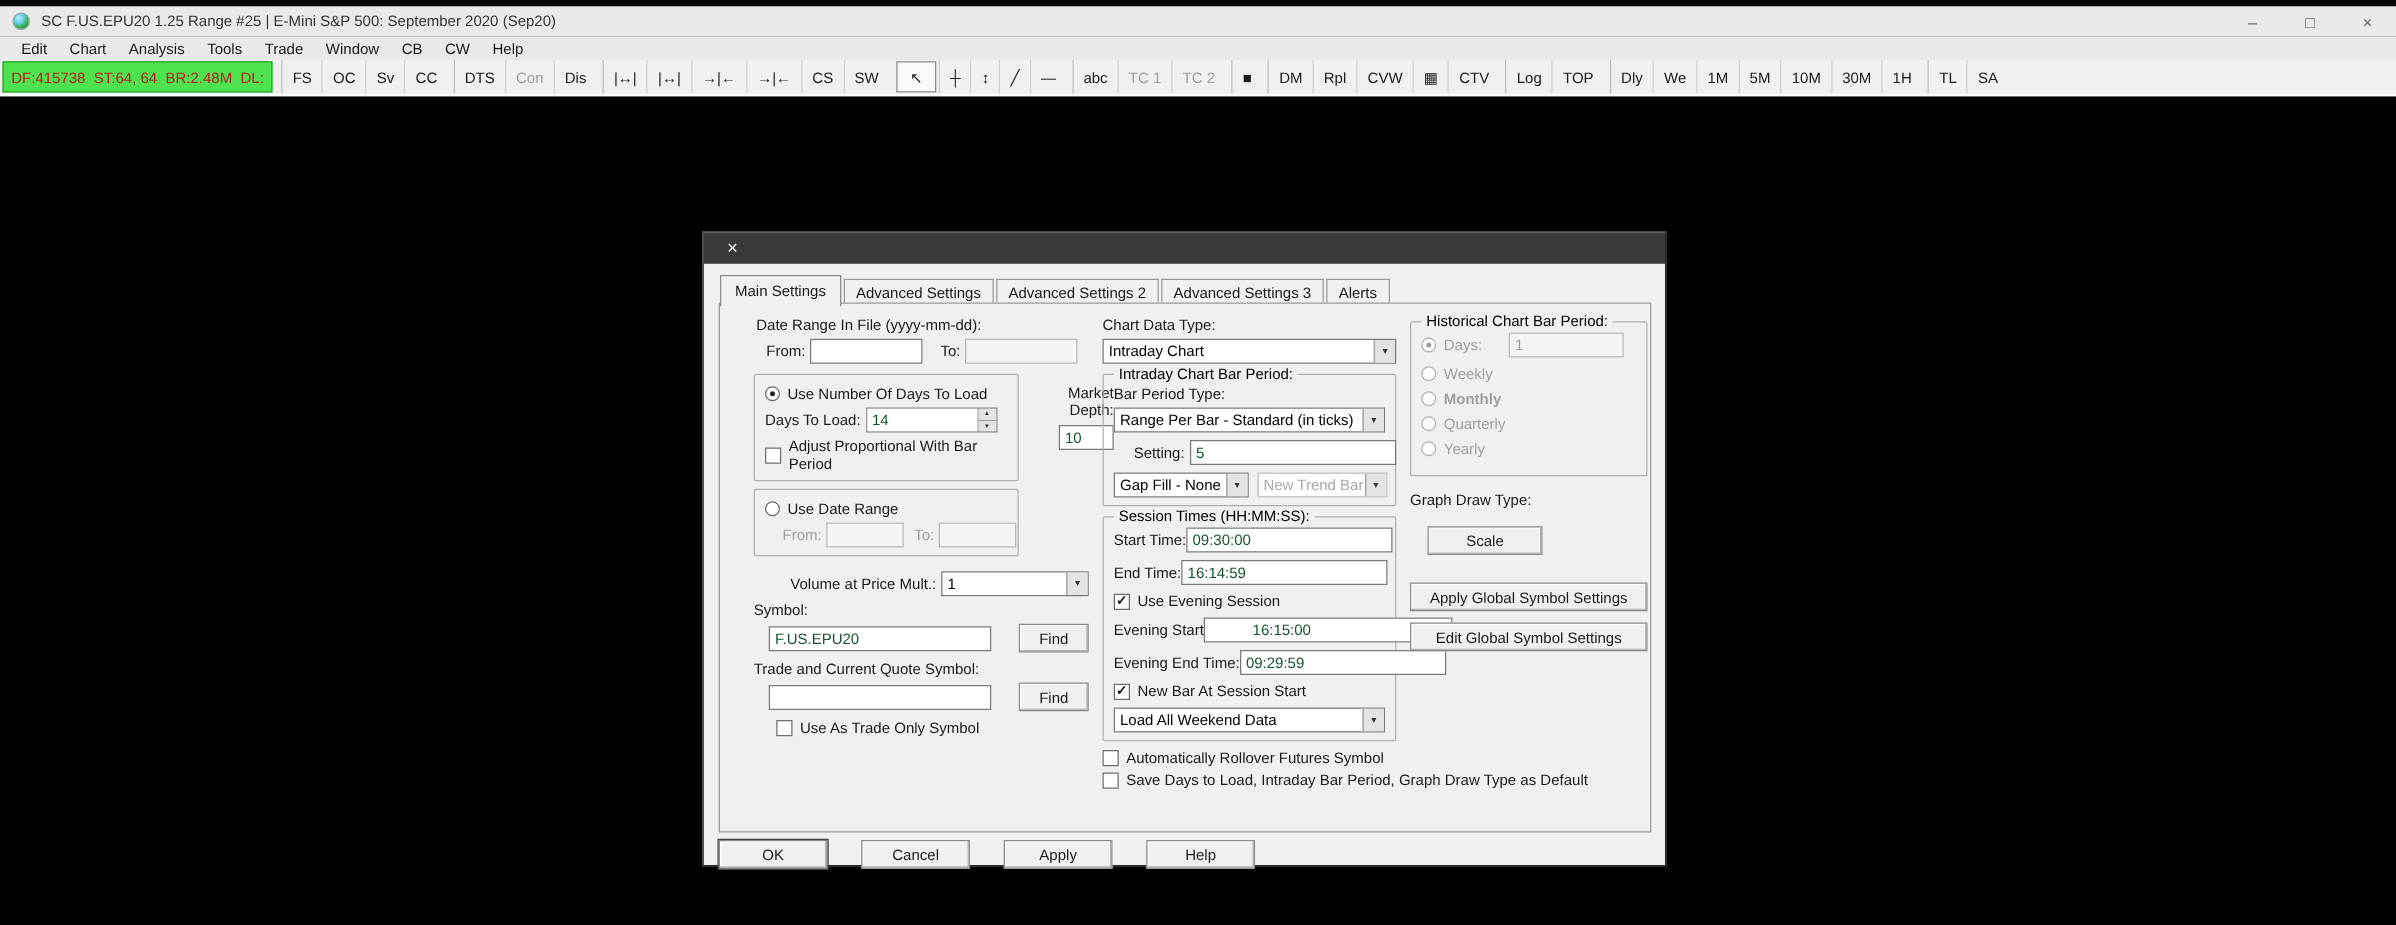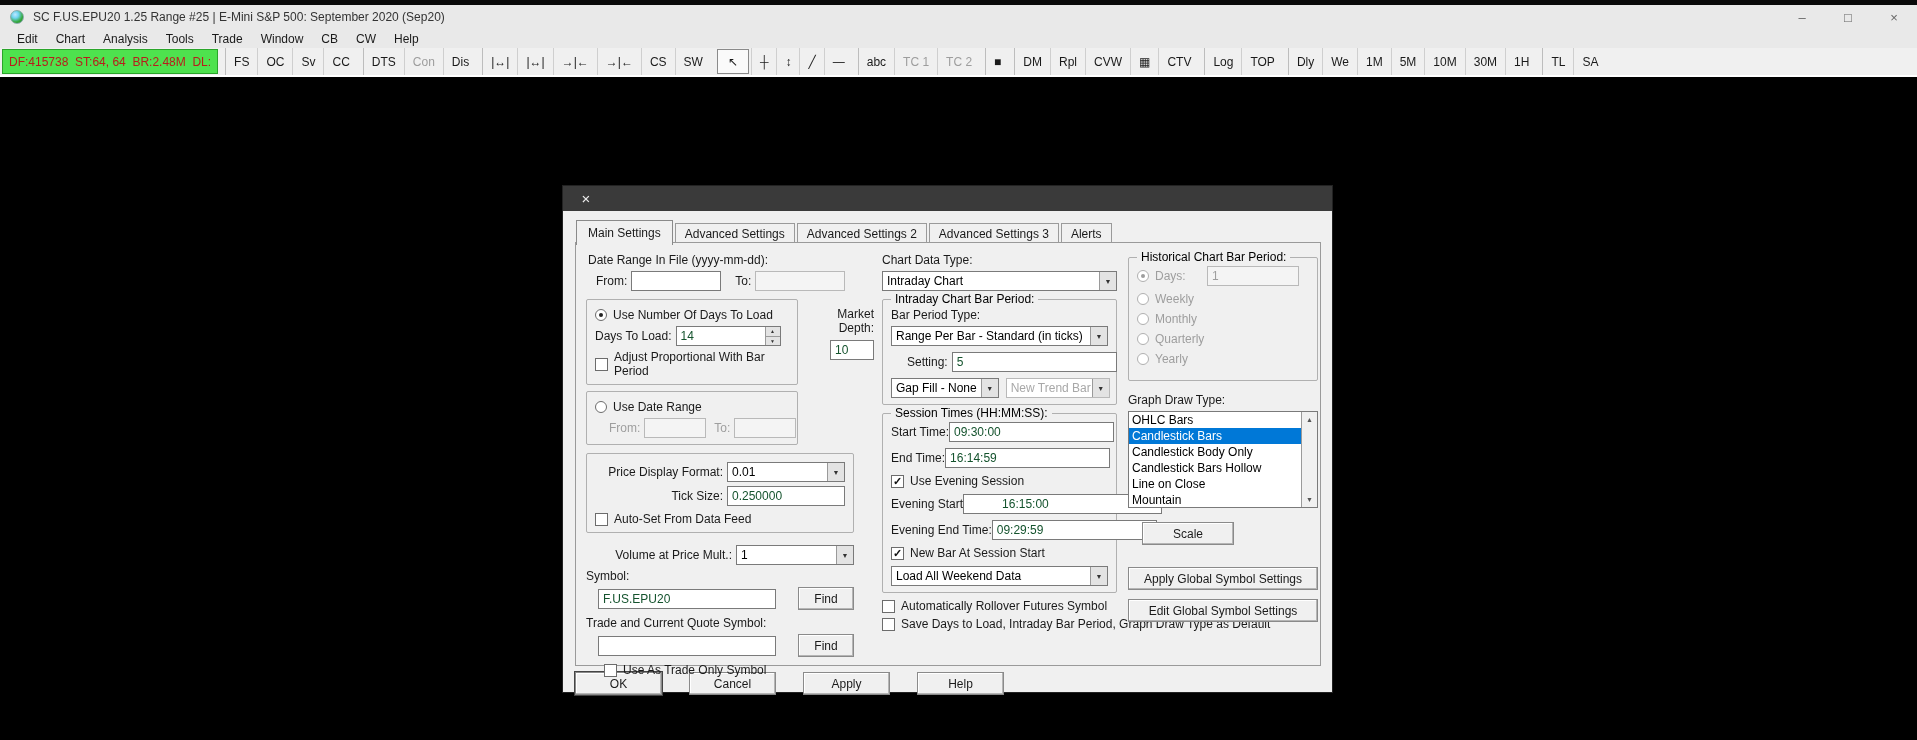--- a/index.html
+++ b/index.html
@@ -45,21 +45,21 @@
   .dlg-body { position:relative; height:482px; }
 
   .tabs { position:absolute; left:13px; top:9px; display:flex; align-items:flex-end; }
   .tab { border:1px solid #9a9a9a; border-bottom:none; background:#f0f0f0; padding:3px 9px 3px 9px;
          margin-right:2px; position:relative; color:#1a1a1a; }
   .tab.active { padding:5px 11px 5px 11px; z-index:5; border-color:#8a8a8a; margin-bottom:-1px; background:#f0f0f0; }
 
   .tab-panel { position:absolute; left:12px; right:11px; top:31px; height:424px;
                border:1px solid #9a9a9a; background:#f0f0f0; z-index:1; }
   .col { position:absolute; top:0; bottom:0; }
-  .col-left  { left:10px;  width:296px; }
+  .col-left  { left:27px;  width:296px; }
   .col-mid   { left:306px; width:242px; }
   .col-right { left:552px; width:192px; }
 
   .row { display:flex; align-items:center; }
   .lbl { color:#1a1a1a; white-space:nowrap; }
   .dis-lbl { color:#9e9e9e; }
 
   .grp { position:relative; border:1px solid #b0b0b0; border-radius:2px; padding:8px 8px 6px 8px; }
   .grp-title { position:absolute; top:-8px; left:8px; background:#f0f0f0; padding:0 4px; white-space:nowrap; }
 
@@ -235,37 +235,20 @@
               <span class="lbl" style="margin-left:6px;">Use Date Range</span>
             </div>
             <div class="row" style="padding-left:14px;">
               <span class="dis-lbl" style="margin-right:4px;">From:</span>
               <input class="txt dis" style="width: 62px;" value="">
               <span class="dis-lbl" style="margin:0 4px 0 8px;">To:</span>
               <input class="txt dis" style="width: 62px;" value="">
             </div>
           </div>
 
-          <div class="grp mb8" style="width:268px; margin-top:8px;">
-            <div class="row mb4" style="justify-content:flex-end;">
-              <span class="lbl" style="margin-right:4px;">Price Display Format:</span>
-              <div class="dd" style="width:118px;">
-                <span class="dd-text">0.01</span>
-                <span class="dd-btn">▼</span>
-              </div>
-            </div>
-            <div class="row mb6" style="justify-content:flex-end;">
-              <span class="lbl" style="margin-right:4px;">Tick Size:</span>
-              <input class="txt" style="width: 118px;" value="0.250000">
-            </div>
-            <div class="row">
-              <span class="cb"></span>
-              <span class="lbl" style="margin-left:6px;">Auto-Set From Data Feed</span>
-            </div>
-          </div>
 
           <div class="row mb4" style="margin-top:12px; justify-content:flex-end; width:268px;">
             <span class="lbl" style="margin-right:4px;">Volume at Price Mult.:</span>
             <div class="dd" style="width:118px;">
               <span class="dd-text">1</span>
               <span class="dd-btn">▼</span>
             </div>
           </div>
           <div class="lbl mb4">Symbol:</div>
           <div class="row mb6" style="padding-left:12px;">
@@ -366,47 +349,33 @@
               <span class="radio dis sel"></span>
               <span class="dis-lbl" style="margin-left:6px;width:52px;">Days:</span>
               <input class="txt dis" style="width: 92px;" value="1">
             </div>
             <div class="row mb6">
               <span class="radio dis"></span>
               <span class="dis-lbl" style="margin-left:6px;">Weekly</span>
             </div>
             <div class="row mb6">
               <span class="radio dis"></span>
-              <span class="dis-lbl" style="margin-left:6px;">Monthly</span>
+              <span class="dis-lbl" style="margin-left:6px;font-weight:bold;">Monthly</span>
             </div>
             <div class="row mb6">
               <span class="radio dis"></span>
               <span class="dis-lbl" style="margin-left:6px;">Quarterly</span>
             </div>
             <div class="row">
               <span class="radio dis"></span>
               <span class="dis-lbl" style="margin-left:6px;">Yearly</span>
             </div>
           </div>
 
           <div class="lbl" style="margin:12px 0 4px 0;">Graph Draw Type:</div>
-          <div class="listbox" style="width:190px;">
-            <div class="lb-items">
-              <div class="lb-item">OHLC Bars</div>
-              <div class="lb-item sel">Candlestick Bars</div>
-              <div class="lb-item">Candlestick Body Only</div>
-              <div class="lb-item">Candlestick Bars Hollow</div>
-              <div class="lb-item">Line on Close</div>
-              <div class="lb-item">Mountain</div>
-            </div>
-            <div class="lb-scroll">
-              <span class="lb-arrow">▲</span>
-              <span class="lb-arrow">▼</span>
-            </div>
-          </div>
 
           <span class="btn" style="width:92px; margin:14px 0 0 14px;">Scale</span>
           <span class="btn" style="width:190px; margin-top:22px;">Apply Global Symbol Settings</span>
           <span class="btn" style="width:190px; margin-top:9px;">Edit Global Symbol Settings</span>
         </div>
       </div>
 
       <div class="dlg-buttons">
         <span class="btn default">OK</span>
         <span class="btn">Cancel</span>

